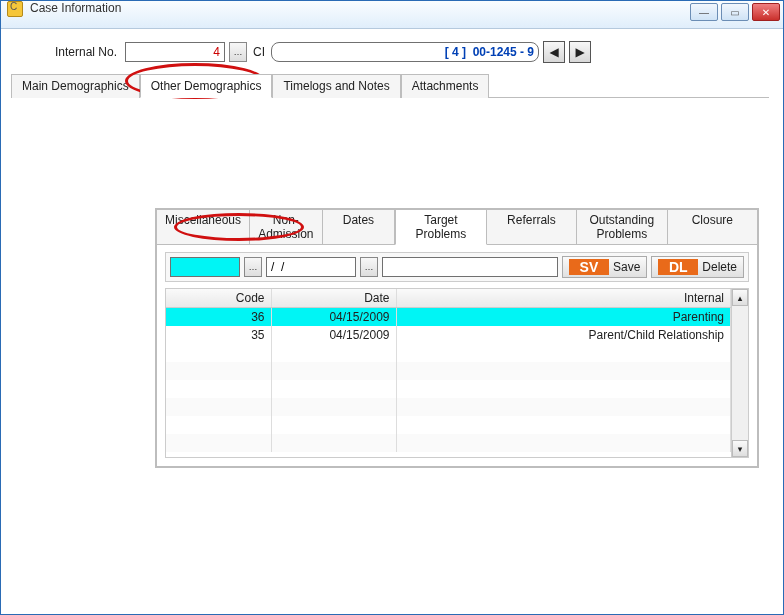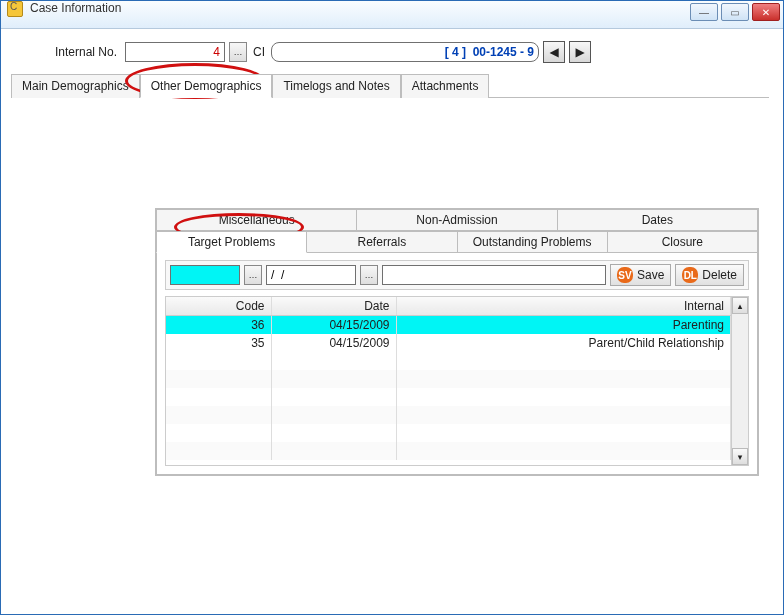--- a/index.html
+++ b/index.html
@@ -122,21 +122,22 @@
   
   .subpanel {
     border: 1px solid #bdbdbd;
     margin: 110px 10px 0 140px;
     padding: 0;
     position: relative;
   }
   
   .subtab-rows {
     display:flex;
-    flex-direction:column;
+    flex-direction:row;
+    align-items:center;
   }
   .subtab-row {
     display:flex;
   }
   .subtab {
     flex:1;
     text-align:center;
     border:1px solid #bdbdbd;
     background:#f5f5f5;
     padding:3px 8px;
@@ -173,27 +174,26 @@
   .date-input { width: 90px; }
   .desc-input { flex:1; }
   .sq-btn {
     display:flex; align-items:center; gap:4px;
     padding: 2px 6px;
     border:1px solid #aaa;
     background: linear-gradient(#fafafa,#e0e0e0);
     height:22px;
   }
   .sq-icon {
-    width:16px; height:16px;
+    width:40px; height:16px;
     background:#e96a1a;
     color:#fff;
-    font-size:10px;
+    font-size:14px;
     display:flex;align-items:center;justify-content:center;
     font-weight:bold;
-    border-radius:7px;
   }
   
   .table-wrap {
     border:1px solid #ccc;
     height:170px;
     display:flex;
   }
   .table-body{
     flex:1;
     overflow:hidden;

